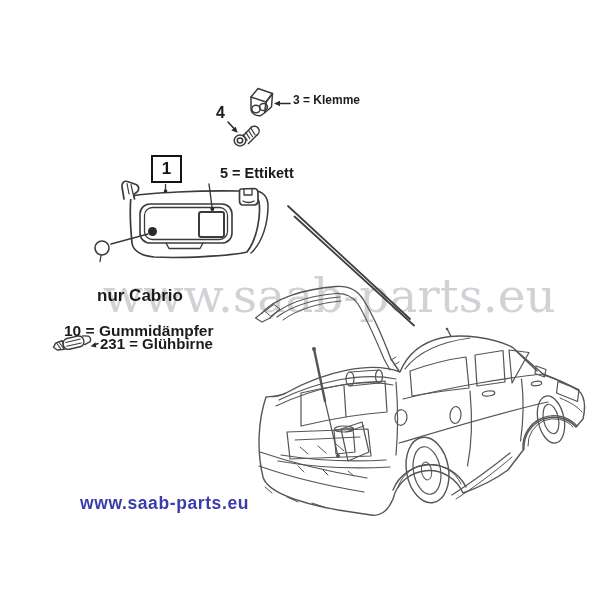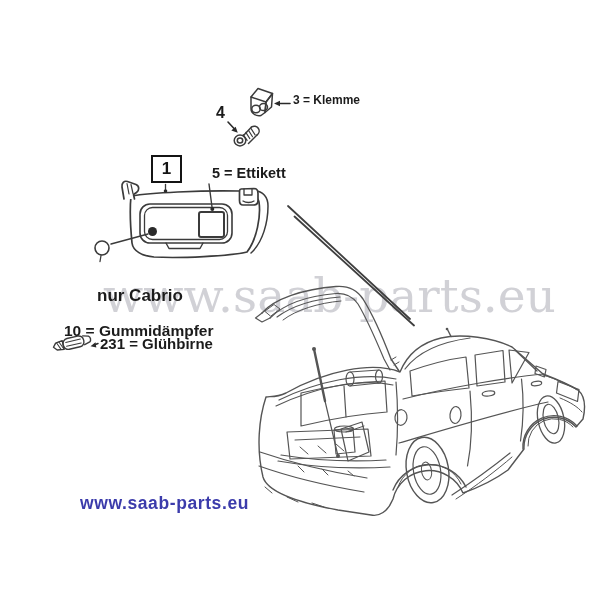--- a/index.html
+++ b/index.html
@@ -8,21 +8,21 @@
   .callout{position:absolute;color:#1b1b1b;font-weight:bold;white-space:nowrap;}
   #watermark{position:absolute;left:103px;top:268px;font-family:"DejaVu Serif",serif;
              font-size:47px;letter-spacing:0px;color:rgba(172,172,180,0.55);
              white-space:nowrap;z-index:1;}
   #artwork{position:absolute;left:0;top:0;z-index:2;}
   #part1-box{position:absolute;left:151px;top:155px;width:31px;height:28px;
              border:2px solid #141414;box-sizing:border-box;text-align:center;
              line-height:23px;font-size:17px;font-weight:bold;color:#141414;z-index:3;}
   #label-3{left:293px;top:93px;font-size:12px;z-index:3;}
   #label-4{left:216px;top:104px;font-size:16px;z-index:3;}
-  #label-5{left:212px;top:165px;font-size:14.5px;z-index:3;}
+  #label-5{left:220px;top:165px;font-size:14.5px;z-index:3;}
   #label-10{left:64px;top:274px;font-size:15.5px;z-index:3;margin-top:48px;}
   #label-10b{left:97px;top:286px;font-size:17px;z-index:3;}
   #label-125{left:100px;top:335px;font-size:15px;z-index:3;}
   #site-link{position:absolute;left:80px;top:493px;font-size:17.5px;font-weight:bold;
              letter-spacing:0.6px;color:#3b3bab;text-decoration:none;z-index:3;
              font-family:"Liberation Sans",sans-serif;}
 </style>
 </head>
 <body>
 

